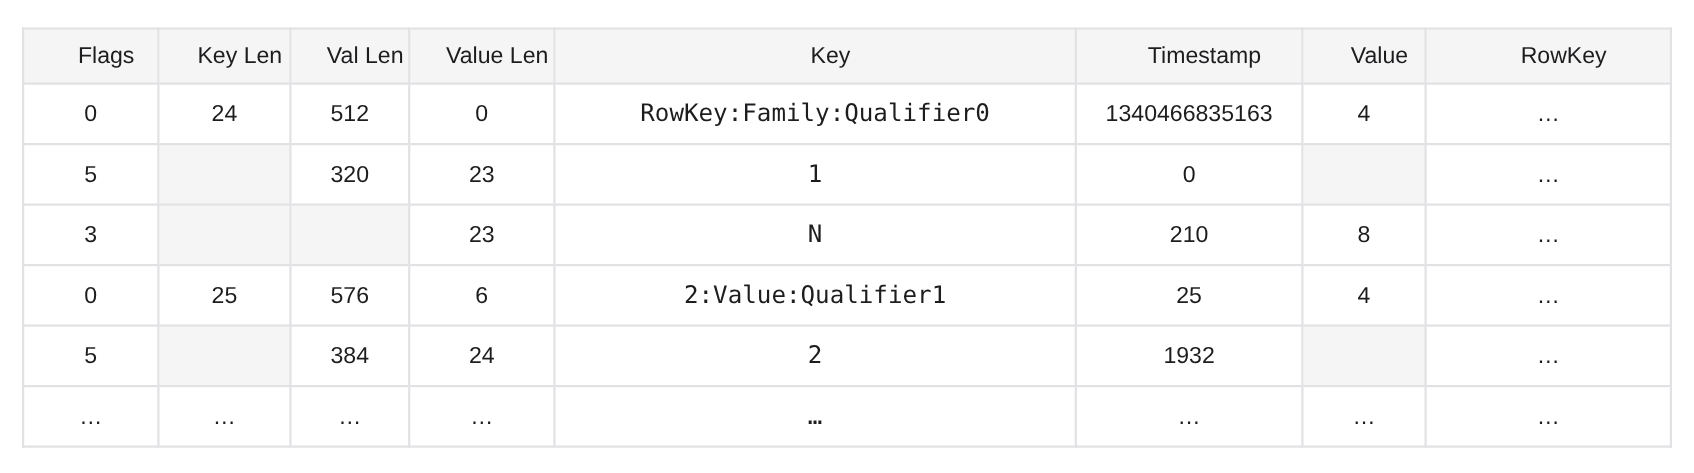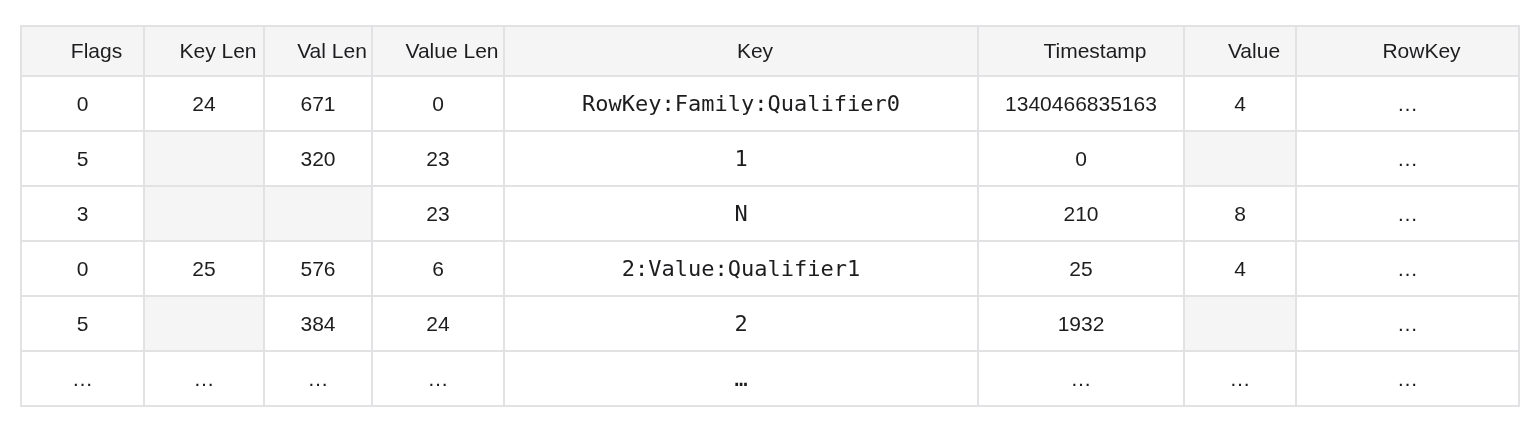--- a/index.html
+++ b/index.html
@@ -83,21 +83,21 @@
         <th>Key</th>
         <th>Timestamp</th>
         <th>Value</th>
         <th>RowKey</th>
       </tr>
   </thead>
   <tbody>
       <tr>
         <td>0</td>
         <td>24</td>
-        <td>671</td>
+        <td>512</td>
         <td>0</td>
         <td class="mono">RowKey:Family:Qualifier0</td>
         <td>1340466835163</td>
         <td>4</td>
         <td>…</td>
       </tr>
       <tr>
         <td>5</td>
         <td class="empty"></td>
         <td>320</td>

